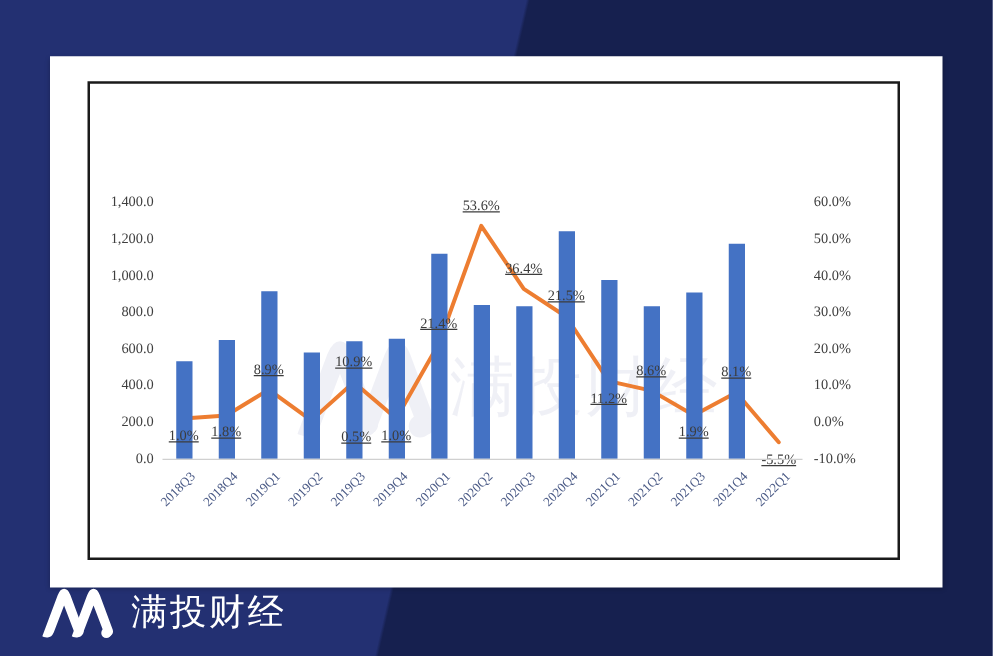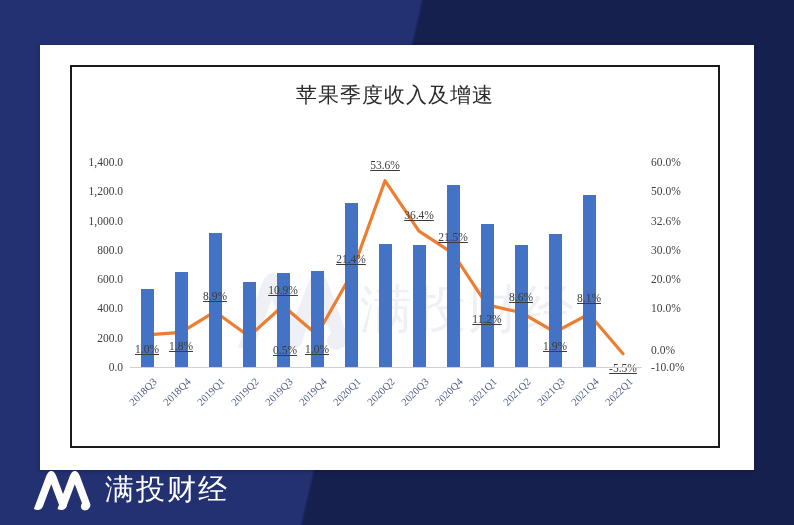--- a/index.html
+++ b/index.html
@@ -59,21 +59,20 @@
 </style>
 </head>
 <body>
 
 <div id="bg-base"></div>
 <div id="bg-diag"></div>
 
 <div id="card">
   <div id="chart-frame">
 
-    <div id="chart-title">苹果季度收入及增速</div>
 
 
     <div id="watermark">
       <svg width="118" height="82" viewBox="0 0 118 82">
         <path d="M6 78 L30 14 Q34 4 40 4 Q46 4 50 14 L70 68 Q72 74 66 78 Q60 81 56 72 L40 30 L24 72 Q20 81 13 80 Q7 79 6 78 Z" fill="#e3e4ef"></path>
         <path d="M52 78 L76 14 Q80 4 86 4 Q92 4 96 14 L116 68 Q118 74 112 78 Q106 81 102 72 L86 30 L70 72 Q66 81 59 80 Q53 79 52 78 Z" fill="#e3e4ef"></path>
         <circle cx="104" cy="72" r="9" fill="#e3e4ef"></circle>
       </svg>
       <span id="wm-text">满投财经</span>
     </div>
@@ -83,25 +82,25 @@
         <div class="ytick" style="top: 175.714px;">200.0</div>
         <div class="ytick" style="top: 146.429px;">400.0</div>
         <div class="ytick" style="top: 117.143px;">600.0</div>
         <div class="ytick" style="top: 87.8571px;">800.0</div>
         <div class="ytick" style="top: 58.5714px;">1,000.0</div>
         <div class="ytick" style="top: 29.2857px;">1,200.0</div>
         <div class="ytick" style="top: 0px;">1,400.0</div>
       </div>
     <div id="ylab-right">
         <div class="ytick-r" style="top: 205px;">-10.0%</div>
-        <div class="ytick-r" style="top: 175.714px; margin-top: 12px;">0.0%</div>
+        <div class="ytick-r" style="top: 175.714px;">0.0%</div>
         <div class="ytick-r" style="top: 146.429px;">10.0%</div>
         <div class="ytick-r" style="top: 117.143px;">20.0%</div>
         <div class="ytick-r" style="top: 87.8571px; text-align: right;">30.0%</div>
-        <div class="ytick-r" style="top: 58.5714px;">32.6%</div>
+        <div class="ytick-r" style="top: 58.5714px;">40.0%</div>
         <div class="ytick-r" style="top: 29.2857px;">50.0%</div>
         <div class="ytick-r" style="top: 0px;">60.0%</div>
       </div>
 
     <div id="plot">
       <svg id="svg-line" width="510" height="205">
           <polyline points="17.0,172.8 51.0,170.4 85.0,149.7 119.0,174.3 153.0,143.8 187.0,172.8 221.0,113.0 255.0,18.7 289.0,69.1 323.0,91.4 357.0,142.9 391.0,150.5 425.0,170.2 459.0,152.0 493.0,191.8" fill="none" stroke="#ED7D31" stroke-width="3.2" stroke-linejoin="round" stroke-linecap="round"></polyline>
         </svg>
     <div class="bar" style="left: 10.5px; height: 78.1929px; background: rgb(68, 114, 196);"></div>
         <div class="bar" style="left: 44.5px; height: 94.5929px; background: rgb(68, 114, 196);"></div>

